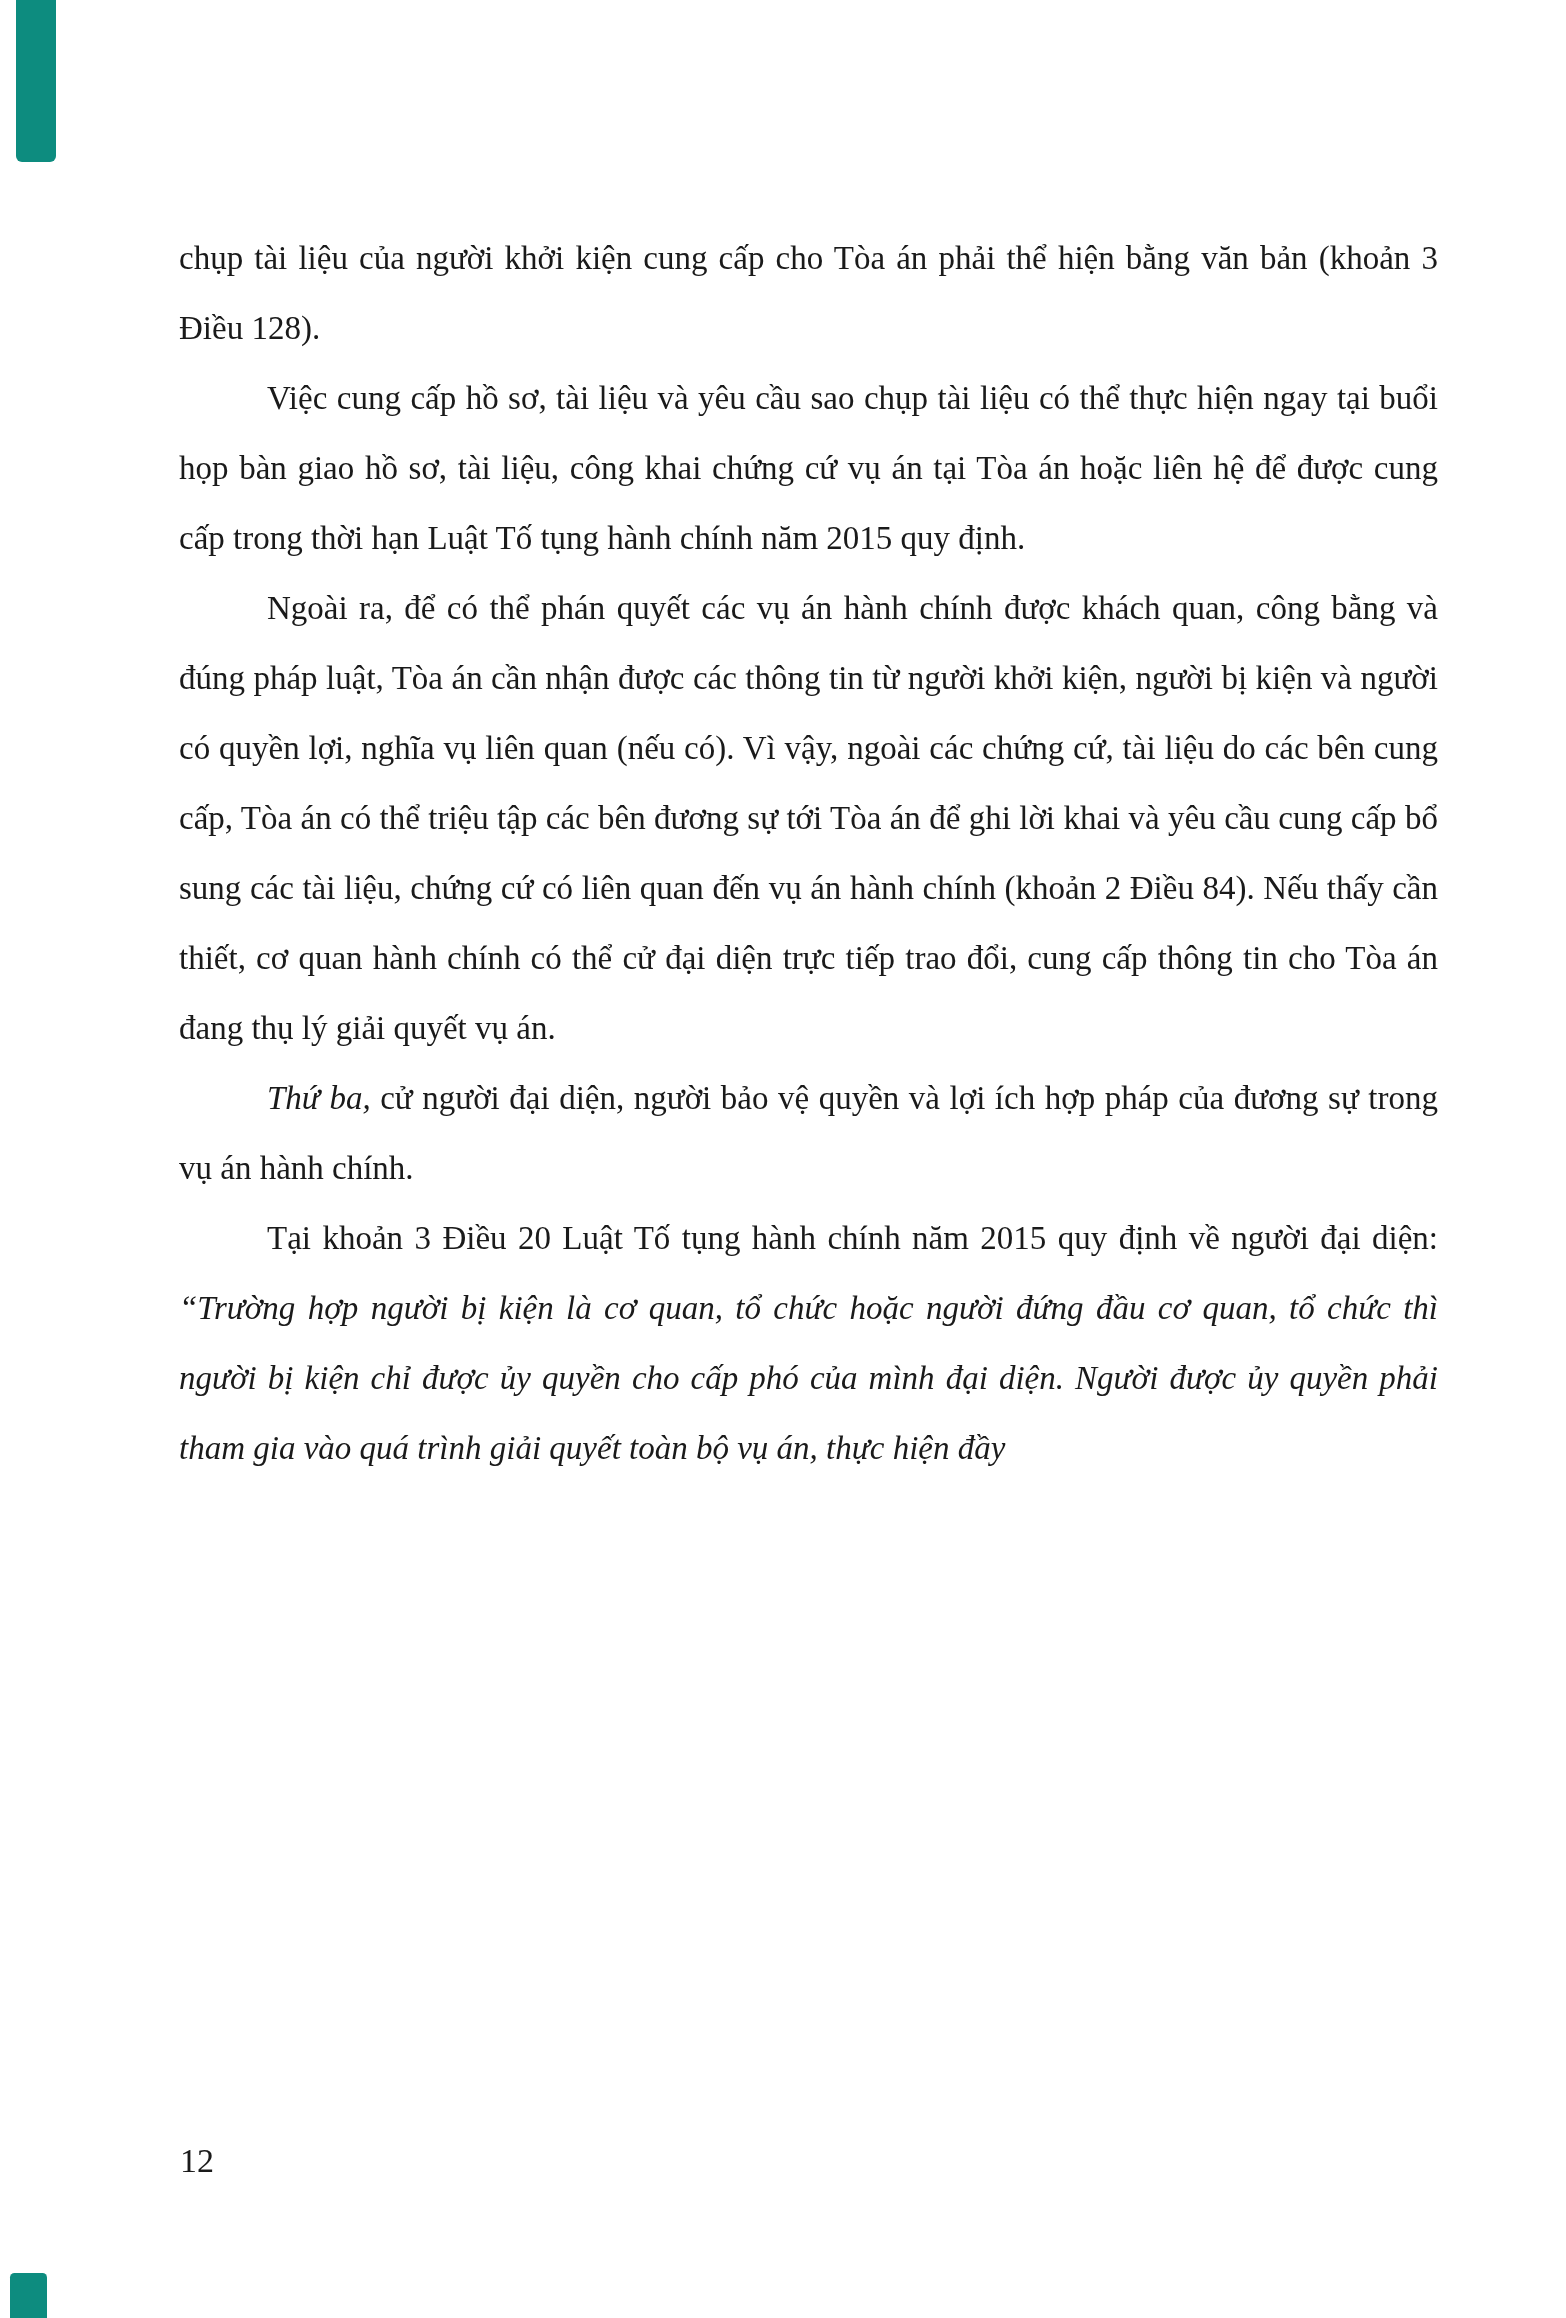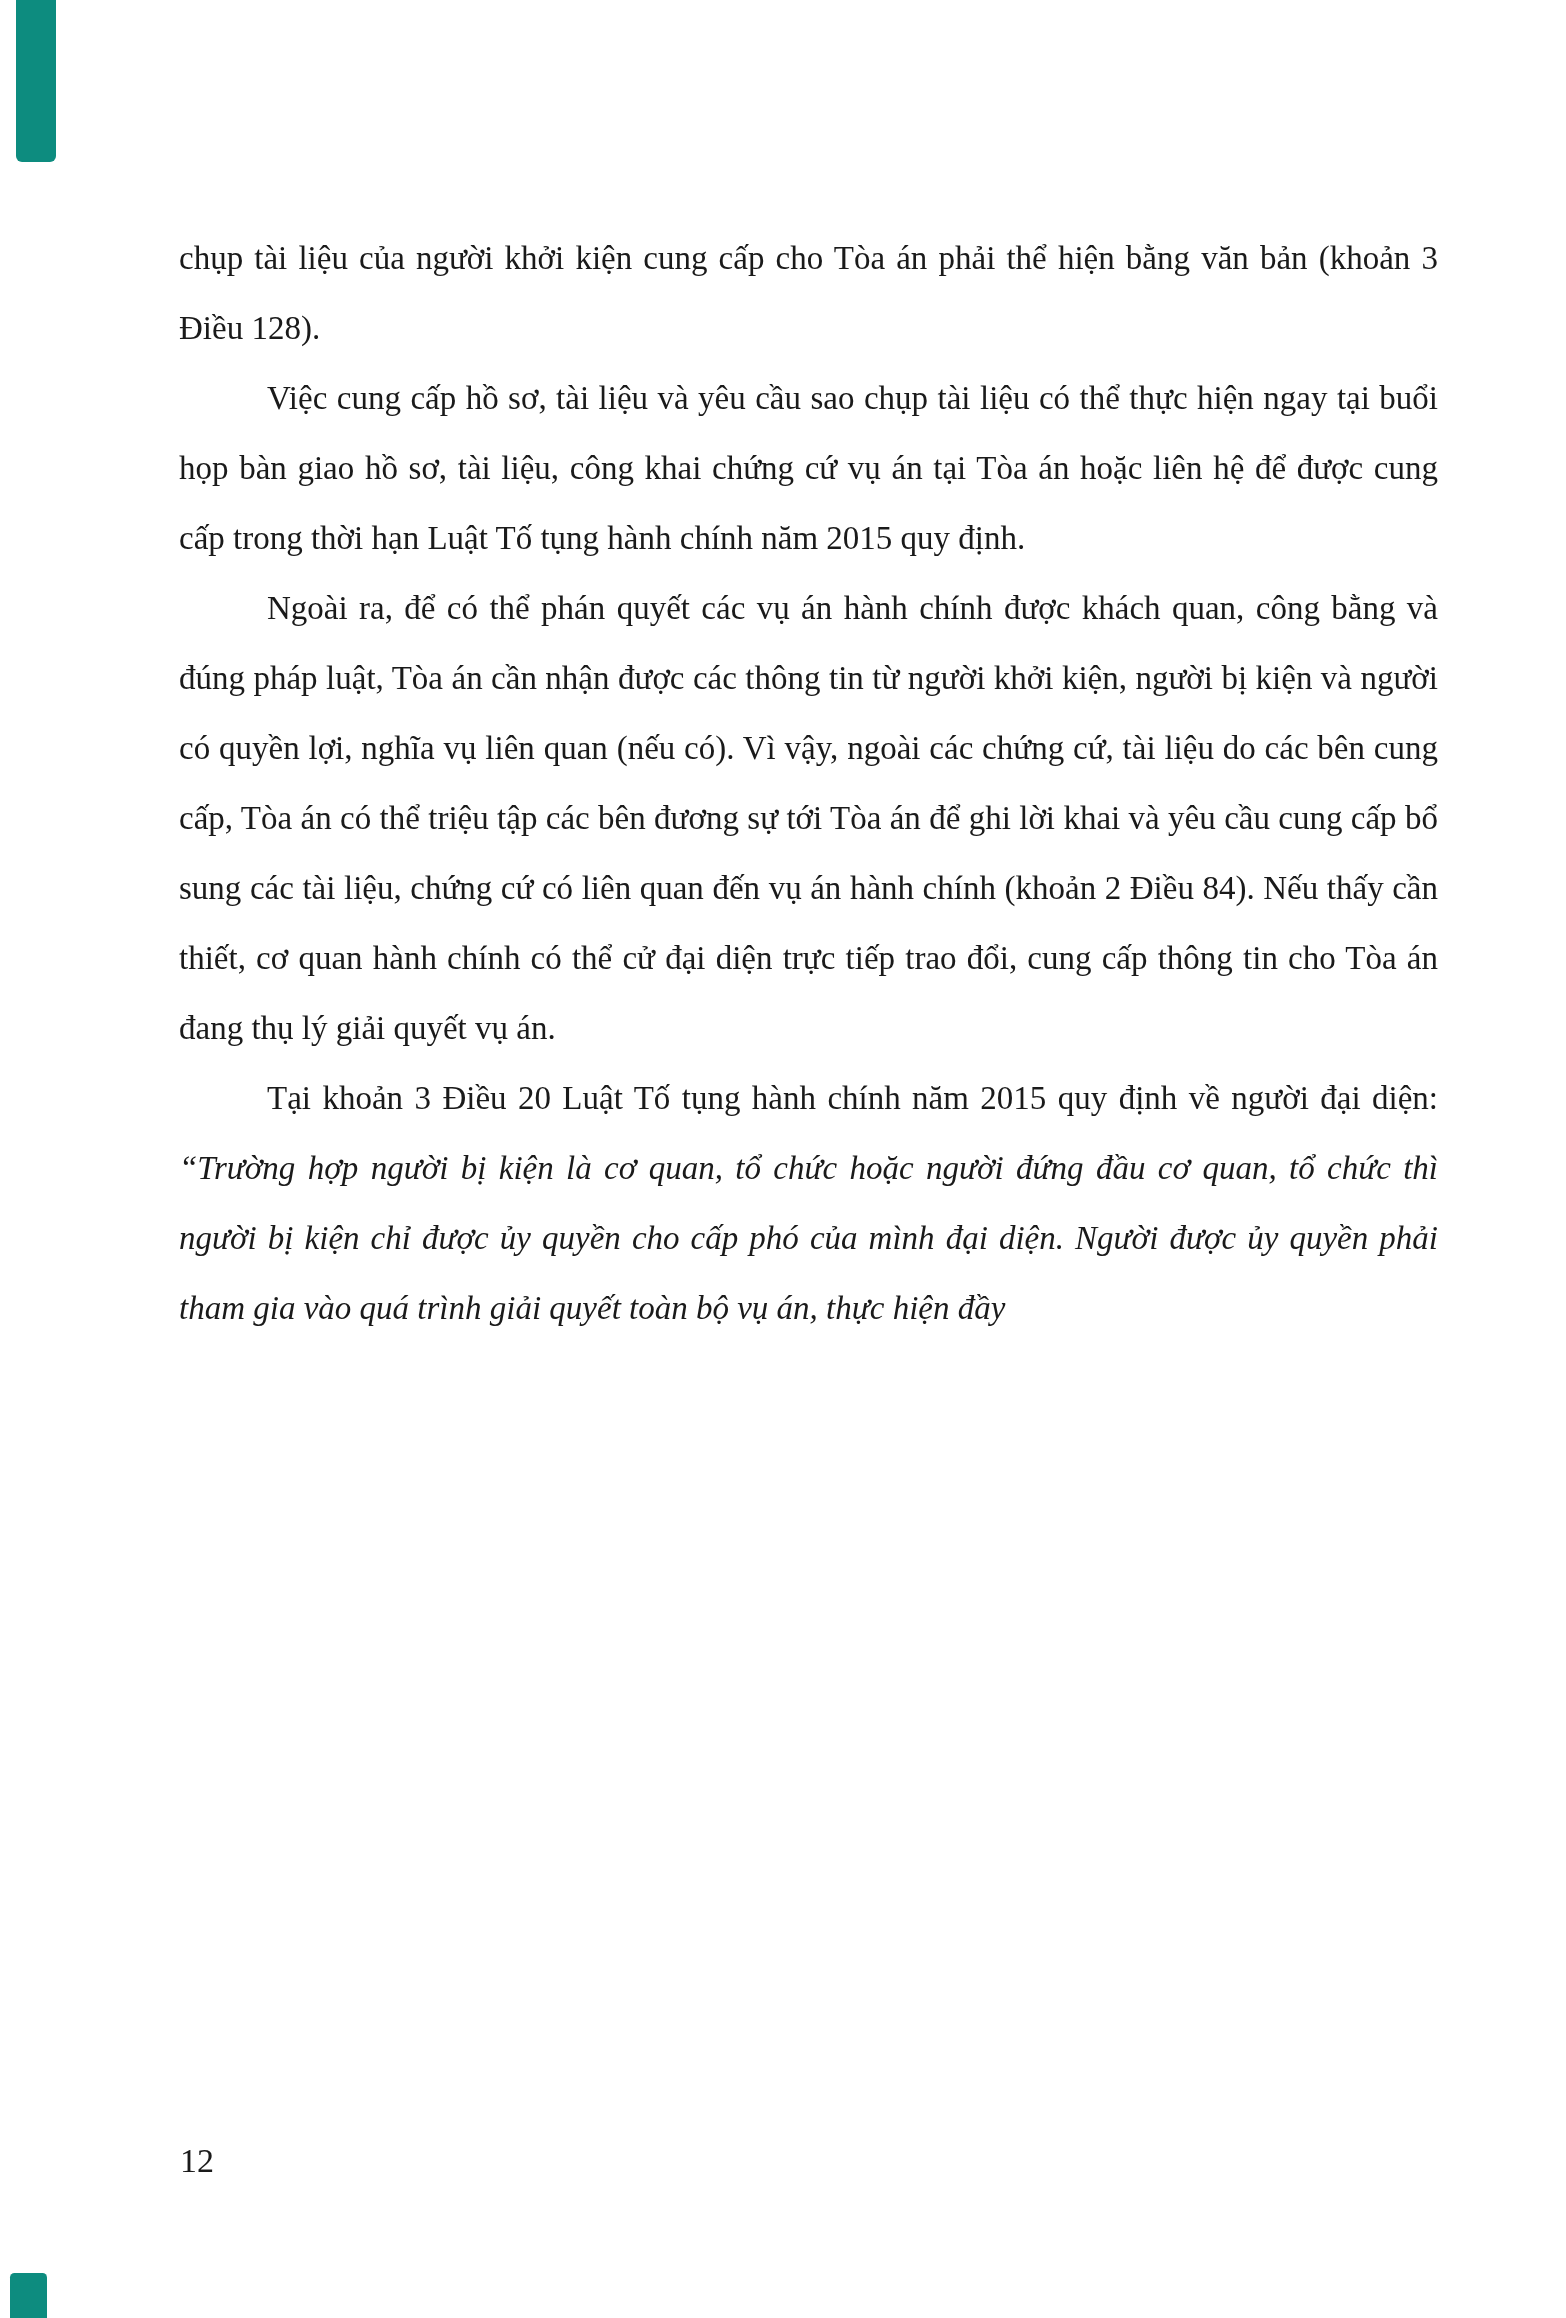--- a/index.html
+++ b/index.html
@@ -67,17 +67,18 @@
 </head>
 <body>
 
 <div class="page">
   <div class="cover-mark top"></div>
   <div class="cover-mark bottom"></div>
   <div class="text-block" id="paragraphs">
       <p><span>chụp tài liệu của người khởi kiện cung cấp cho Tòa án phải thể hiện bằng văn bản (khoản 3 Điều 128).</span></p>
       <p class="indent"><span>Việc cung cấp hồ sơ, tài liệu và yêu cầu sao chụp tài liệu có thể thực hiện ngay tại buổi họp bàn giao hồ sơ, tài liệu, công khai chứng cứ vụ án tại Tòa án hoặc liên hệ để được cung cấp trong thời hạn Luật Tố tụng hành chính năm 2015 quy định.</span></p>
       <p class="indent"><span>Ngoài ra, để có thể phán quyết các vụ án hành chính được khách quan, công bằng và đúng pháp luật, Tòa án cần nhận được các thông tin từ người khởi kiện, người bị kiện và người có quyền lợi, nghĩa vụ liên quan (nếu có). Vì vậy, ngoài các chứng cứ, tài liệu do các bên cung cấp, Tòa án có thể triệu tập các bên đương sự tới Tòa án để ghi lời khai và yêu cầu cung cấp bổ sung các tài liệu, chứng cứ có liên quan đến vụ án hành chính (khoản 2 Điều 84). Nếu thấy cần thiết, cơ quan hành chính có thể cử đại diện trực tiếp trao đổi, cung cấp thông tin cho Tòa án đang thụ lý giải quyết vụ án.</span></p>
+      <p class="indent"><span class="italic">Thứ ba,</span><span> cử người đại diện, người bảo vệ quyền và lợi ích hợp pháp của đương sự trong vụ án hành chính.</span></p>
       <p class="indent"><span>Tại khoản 3 Điều 20 Luật Tố tụng hành chính năm 2015 quy định về người đại diện: </span><span class="italic">“Trường hợp người bị kiện là cơ quan, tổ chức hoặc người đứng đầu cơ quan, tổ chức thì người bị kiện chỉ được ủy quyền cho cấp phó của mình đại diện. Người được ủy quyền phải tham gia vào quá trình giải quyết toàn bộ vụ án, thực hiện đầy</span></p>
     </div>
   <div class="page-number">12</div>
 </div>
 
 
 </body></html>

